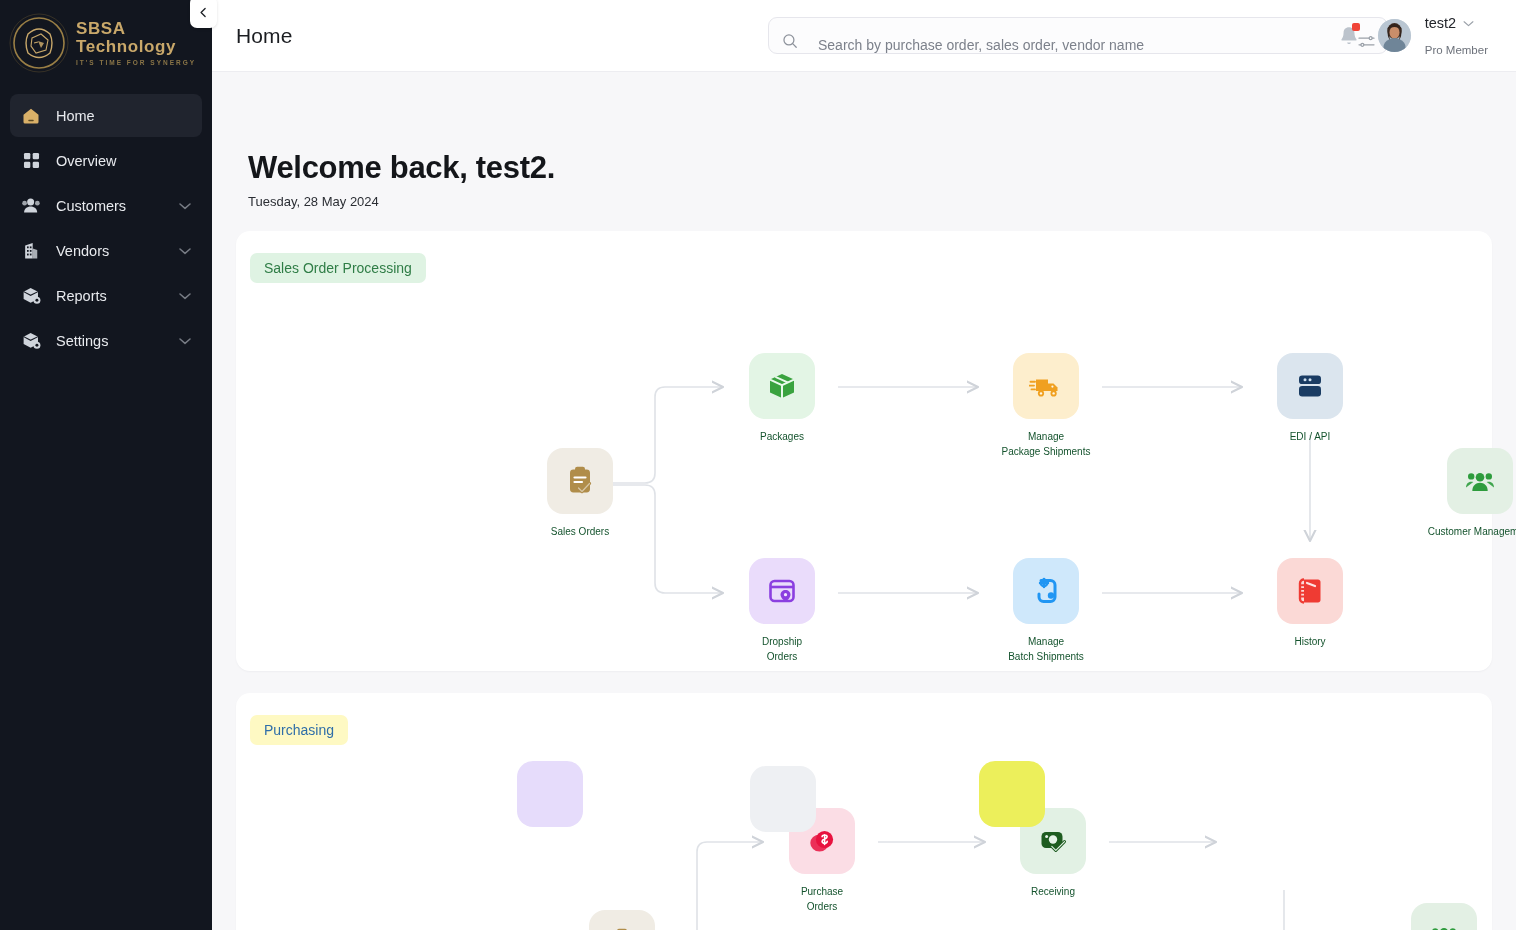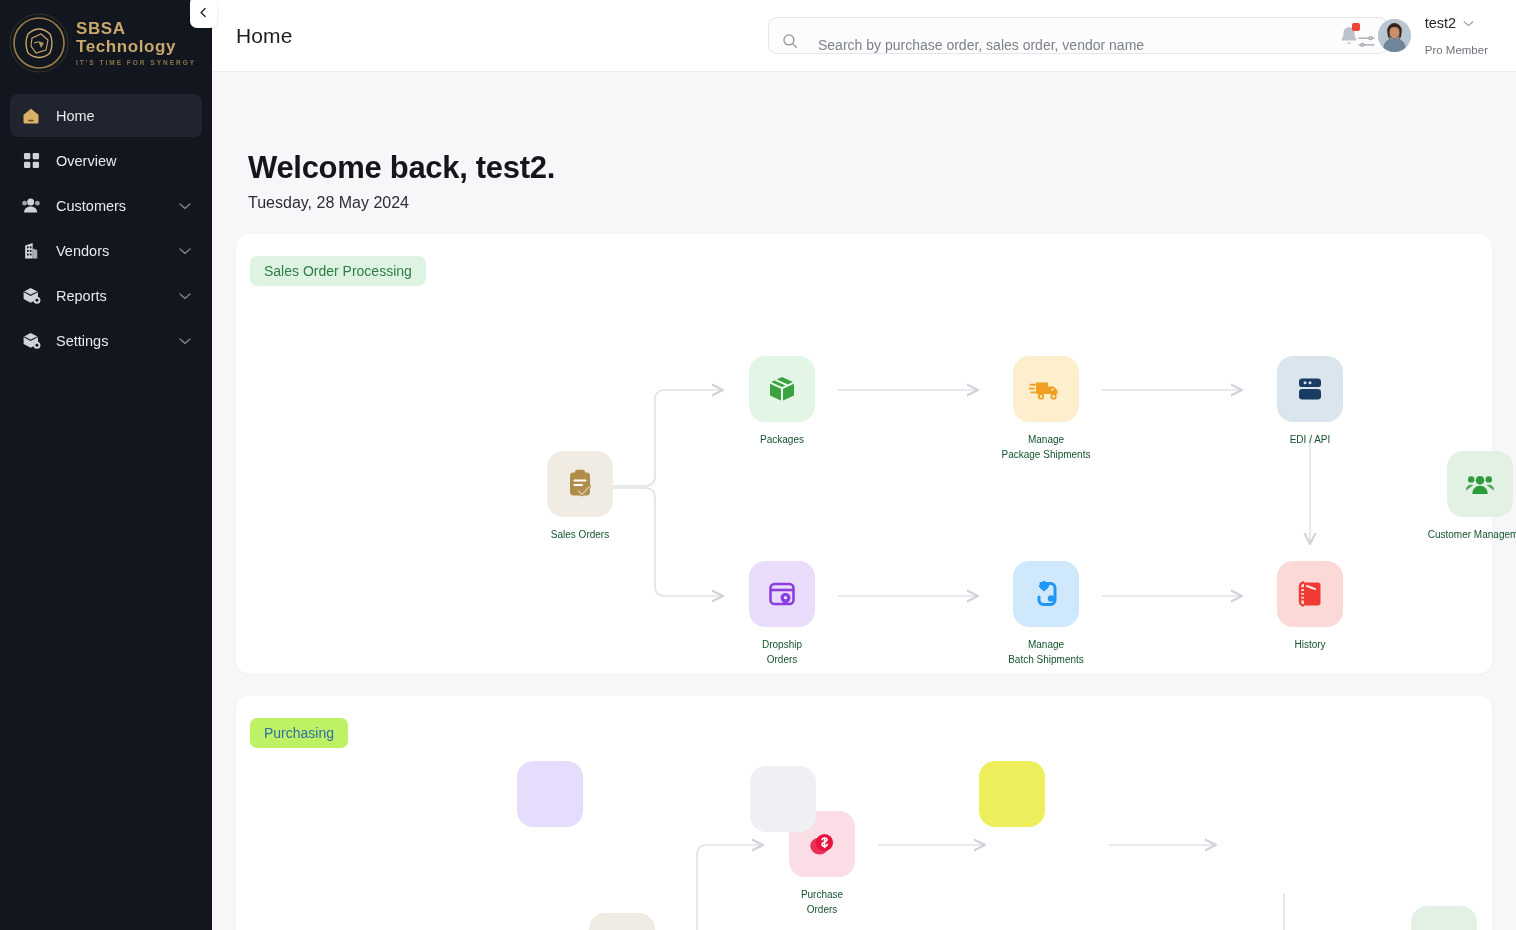--- a/index.html
+++ b/index.html
@@ -85,34 +85,34 @@
     width: 33px; height: 33px; border-radius: 50%; overflow: hidden;
     background: #cfd6dd; position: relative; flex: 0 0 33px;
   }
   .uname { font-size: 14.5px; color: #22252b; line-height: 1.15; display: flex; align-items: center; gap: 7px; }
   .urole { font-size: 11.5px; color: #6d727b; margin-top: 12px; }
 
   .content { flex: 1; overflow: hidden; padding: 0 24px; position: relative; }
 
   .welcome { padding: 30px 0 0 12px; }
   .welcome h1 { font-size: 31px; font-weight: 700; color: #14161a; letter-spacing: -.3px; margin-top: 48px; }
-  .welcome .date { font-size: 16px; color: #2b2e34; margin-top: 8px; font-weight: 500; }
+  .welcome .date { font-size: 13px; color: #2b2e34; margin-top: 8px; font-weight: 500; }
 
   .card {
     background: #ffffff; border-radius: 14px;
     margin-top: 22px; position: relative;
     box-shadow: 0 1px 2px rgba(16,24,40,.04);
   }
   .sect-badge {
     display: inline-block; margin: 22px 0 0 14px;
     padding: 7px 14px; border-radius: 7px;
     font-size: 14px; font-weight: 500;
   }
   .badge-green { background: #dff3e3; color: #2f7d46; }
-  .badge-blue  { background: #bef264; color: #2f6ea8; }
+  .badge-blue  { background: #fef9c3; color: #2f6ea8; }
 
   .flow { position: relative; width: 100%; }
 
   
   .node { position: absolute; display: flex; flex-direction: column; align-items: center; width: 170px; }
   .tile {
     width: 66px; height: 66px; border-radius: 16px;
     display: flex; align-items: center; justify-content: center;
   }
   .node-label {
@@ -458,20 +458,32 @@
               <div class="tile" style="background:#fbdde5">
                 <svg width="30" height="30" viewBox="0 0 30 30">
                   <ellipse cx="12.5" cy="17" rx="9.2" ry="8.6" fill="#e8123f" opacity=".85"></ellipse>
                   <circle cx="17.5" cy="13.5" r="8.6" fill="#e8123f"></circle>
                   <path d="M17.6 8.8 V18.4 M15.1 10.8 C15.1 9.6 16.2 9 17.6 9 C19 9 20.1 9.6 20.1 10.8 C20.1 13.4 15.1 12.6 15.1 15.3 C15.1 16.6 16.3 17.3 17.6 17.3 C19 17.3 20.2 16.6 20.2 15.3" fill="none" stroke="#fff" stroke-width="1.6" stroke-linecap="round"></path>
                 </svg>
               </div>
               <div class="node-label">Purchase
 Orders</div>
             </div>
+            <div class="node" style="left: 732px; top: 63px;">
+              <div class="tile" style="background:#e2f1e4">
+                <svg width="32" height="28" viewBox="0 0 32 28">
+                  <rect x="4.5" y="5" width="21" height="16" rx="4.5" fill="#1e5c20"></rect>
+                  <circle cx="16" cy="12.5" r="4.2" fill="#e6f3e8"></circle>
+                  <circle cx="9.6" cy="9.4" r="1.5" fill="#e6f3e8"></circle>
+                  <path d="M14.8 19.4 L18.8 23.4 L27.5 14.6" fill="none" stroke="#1e5c20" stroke-width="3" stroke-linecap="round" stroke-linejoin="round"></path>
+                  <path d="M14.8 19.4 L18.8 23.4 L27.5 14.6" fill="none" stroke="#e6f3e8" stroke-width="1.1" stroke-linecap="round" stroke-linejoin="round"></path>
+                </svg>
+              </div>
+              <div class="node-label">Receiving</div>
+            </div>
             <div class="node" style="left: 1123px; top: 158px;">
               <div class="tile" style="background:#e3f0e4">
                 <svg width="30" height="28" viewBox="0 0 30 28">
                   <circle cx="15" cy="10.2" r="4.3" fill="#2e9c3d"></circle>
                   <path d="M7.3 24 C7.3 18.9 10.7 15.8 15 15.8 C19.3 15.8 22.7 18.9 22.7 24 Z" fill="#2e9c3d"></path>
                   <circle cx="6.2" cy="9.4" r="3.2" fill="#2e9c3d"></circle>
                   <path d="M1 20.6 C1 17 3.1 14.7 6.2 14.7 C7 14.7 7.7 14.8 8.3 15.1" fill="#2e9c3d" opacity=".9"></path>
                   <circle cx="23.8" cy="9.4" r="3.2" fill="#2e9c3d"></circle>
                   <path d="M29 20.6 C29 17 26.9 14.7 23.8 14.7 C23 14.7 22.3 14.8 21.7 15.1" fill="#2e9c3d" opacity=".9"></path>
                 </svg>

